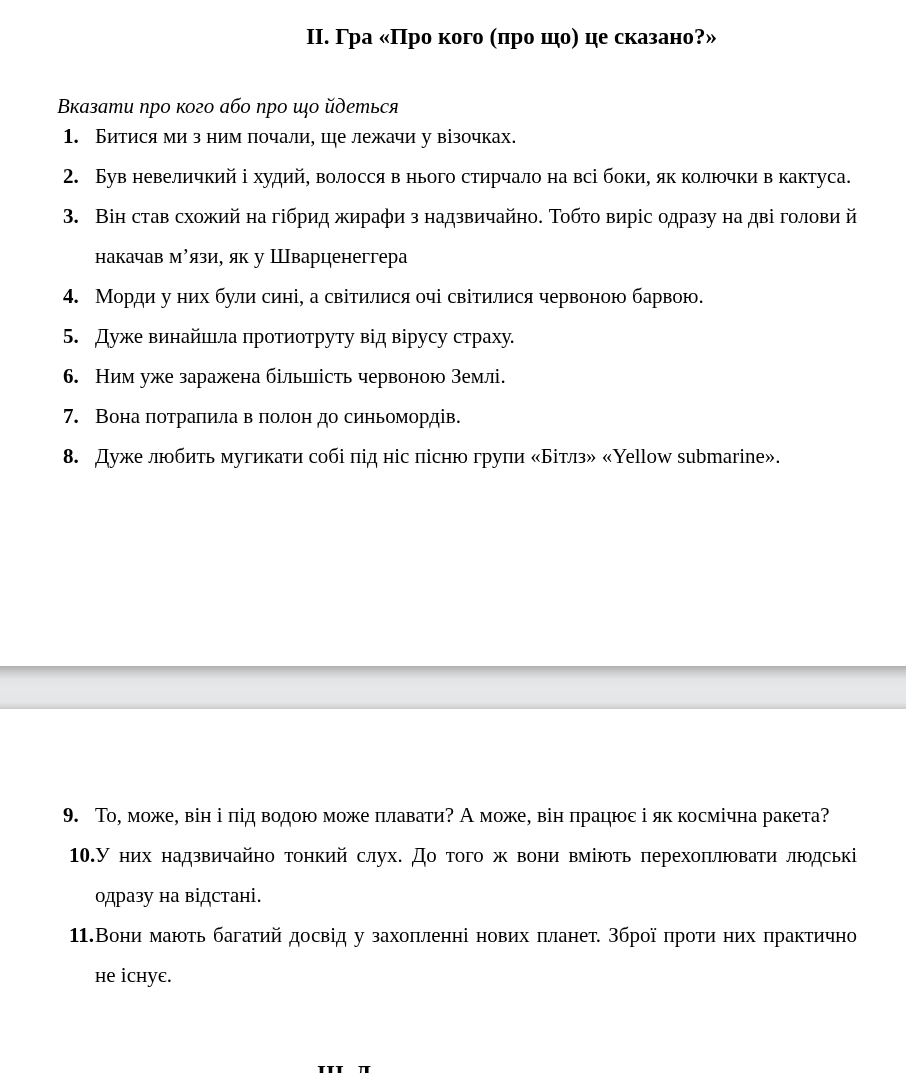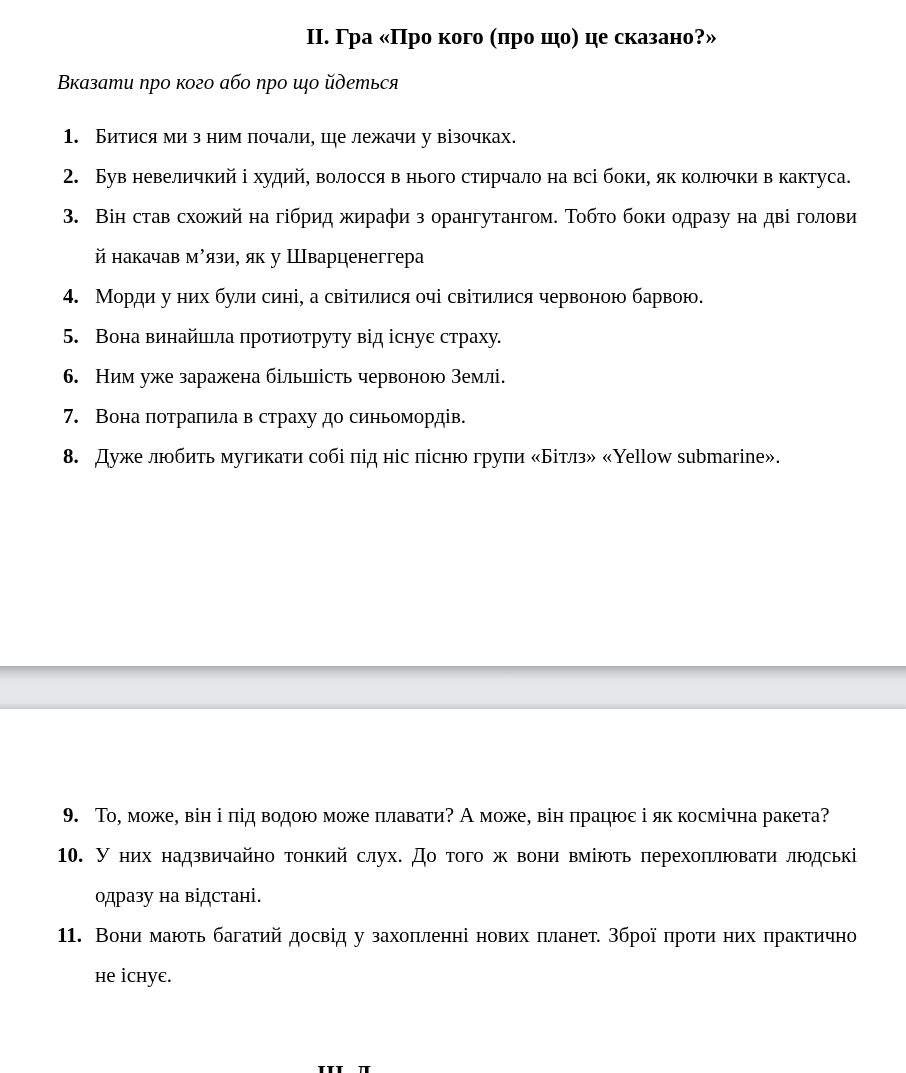--- a/index.html
+++ b/index.html
@@ -26,21 +26,21 @@
     padding-left: 117px;
     box-sizing: border-box;
     text-align: center;
     font-weight: bold;
     font-size: 23px;
     line-height: 30px;
     white-space: nowrap;
   }
   .instruction {
     position: absolute;
-    top: 64px;
+    top: 88px;
     left: 57px;
     width: 800px;
     font-style: italic;
     font-size: 21px;
     line-height: 36px;
   }
 
   .qlist {
     position: absolute;
     left: 57px;
@@ -56,21 +56,21 @@
     padding-left: 38px;
     text-align: justify;
   }
   .item .num {
     position: absolute;
     left: 6px;
     top: 0;
     font-weight: bold;
   }
   .item.wide .num {
-    left: 0;
+    left: 12px;
   }
 
   
   .page-gap {
     position: absolute;
     top: 666px;
     left: 0;
     width: 906px;
     height: 43px;
     background: linear-gradient(to bottom,
@@ -107,37 +107,37 @@
     <div class="item">
       <span class="num">1.</span>
       <span class="txt">Битися ми з ним почали, ще лежачи у візочках.</span>
     </div>
     <div class="item">
       <span class="num">2.</span>
       <span class="txt">Був невеличкий  і худий, волосся в нього стирчало на всі боки, як колючки в кактуса.</span>
     </div>
     <div class="item">
       <span class="num">3.</span>
-      <span class="txt">Він став схожий на гібрид жирафи з орангутангом. Тобто боки одразу на дві голови й накачав м’язи, як у Шварценеггера</span>
+      <span class="txt">Він став схожий на гібрид жирафи з надзвичайно. Тобто виріс одразу на дві голови й накачав м’язи, як у Шварценеггера</span>
     </div>
     <div class="item">
       <span class="num">4.</span>
       <span class="txt">Морди у них були сині, а світилися очі світилися червоною барвою.</span>
     </div>
     <div class="item">
       <span class="num">5.</span>
-      <span class="txt">Вона винайшла протиотруту від існує страху.</span>
+      <span class="txt">Дуже винайшла протиотруту від вірусу страху.</span>
     </div>
     <div class="item">
       <span class="num">6.</span>
       <span class="txt">Ним уже заражена більшість червоною Землі.</span>
     </div>
     <div class="item">
       <span class="num">7.</span>
-      <span class="txt">Вона потрапила в страху до синьомордів.</span>
+      <span class="txt">Вона потрапила в полон до синьомордів.</span>
     </div>
     <div class="item">
       <span class="num">8.</span>
       <span class="txt">Дуже любить мугикати собі під ніс пісню групи «Бітлз» «Yellow submarine».</span>
     </div>
   </div>
 
   <div class="page-gap"></div>
 
   <div class="qlist qlist-p2">

